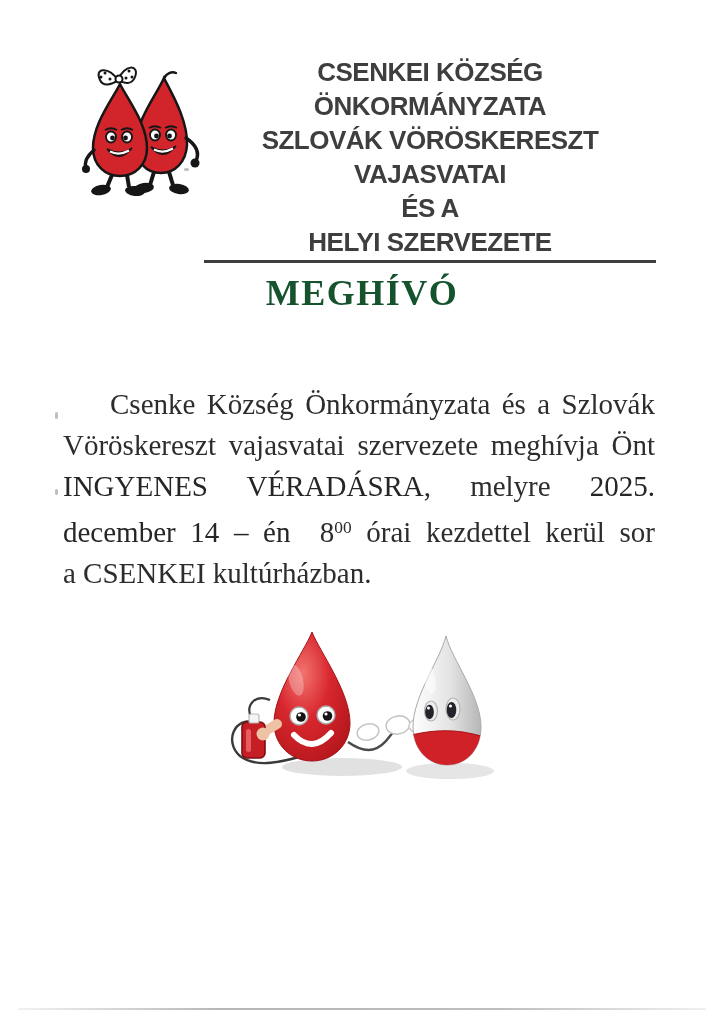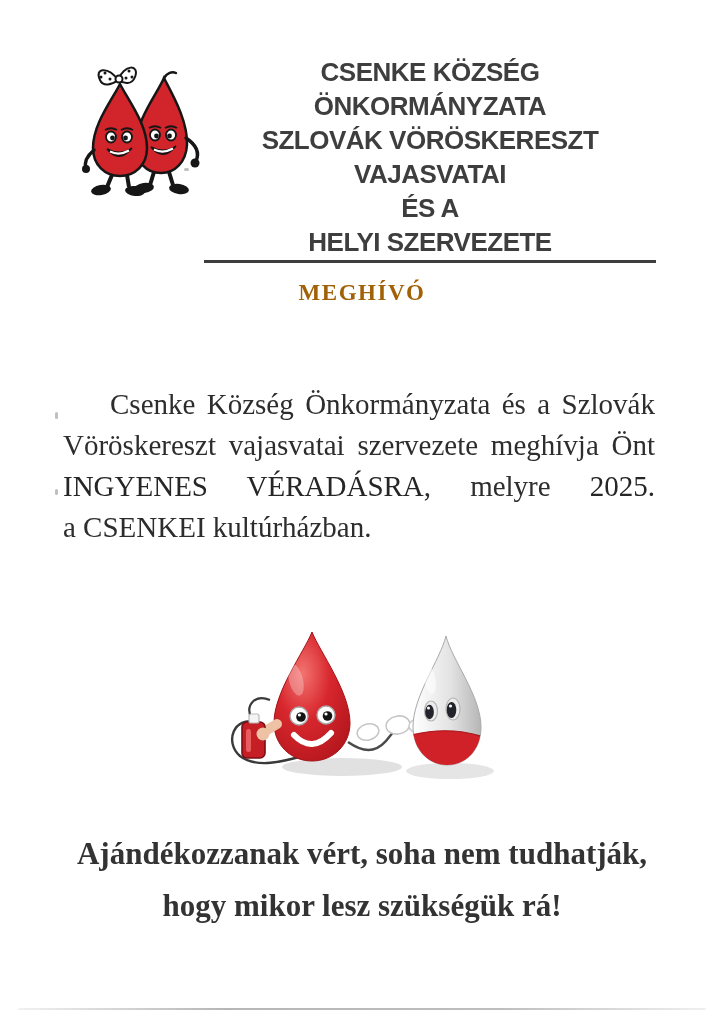--- a/index.html
+++ b/index.html
@@ -18,22 +18,22 @@
     font-family:"Liberation Sans", sans-serif;
     font-weight:700; font-size:26px; line-height:34px; letter-spacing:-0.5px;
     color:#3e3e3e; text-align:center;
     border-bottom:3px solid #3e3e3e; padding-bottom:1px;
   }
 
   
   .doc-title {
     position:absolute; left:0; top:274px; width:724px; margin:0;
     text-align:center; font-family:"Liberation Serif", serif;
-    font-weight:700; font-size:23px; line-height:38px; letter-spacing:1.5px;
-    color:#a16207;
+    font-weight:700; font-size:36px; line-height:38px; letter-spacing:1.5px;
+    color:#14532d;
   }
 
   
   .para {
     position:absolute; left:63px; top:384px; width:592px;
     font-size:29px; line-height:41px; color:#2d2d2d;
   }
   .pline { text-align:justify; text-align-last:justify; }
   .pline.first { text-indent:47px; }
   .pline.last  { text-align:center; text-align-last:left; }
@@ -114,33 +114,34 @@
           <circle cx="31" cy="15" r="1.5" fill="#161616" stroke="none"></circle>
           <circle cx="36" cy="21" r="1.5" fill="#161616" stroke="none"></circle>
           <circle cx="27" cy="19" r="1.5" fill="#161616" stroke="none"></circle>
           <circle cx="55" cy="13" r="1.5" fill="#161616" stroke="none"></circle>
           <circle cx="58" cy="19" r="1.5" fill="#161616" stroke="none"></circle>
           <circle cx="52" cy="20" r="1.5" fill="#161616" stroke="none"></circle>
         </g>
       </svg>
     </div>
     <div class="org-block">
-      <div>CSENKE KÖZSÉG ÖNKORMÁNYZATA</div>
+      <div>CSENKEI KÖZSÉG ÖNKORMÁNYZATA</div>
       <div>SZLOVÁK VÖRÖSKERESZT VAJASVATAI</div>
       <div>ÉS A</div>
       <div>HELYI SZERVEZETE</div>
     </div>
   </div>
 
   <h1 class="doc-title">MEGHÍVÓ</h1>
 
   <div class="para">
     <div class="pline first">Csenke Község Önkormányzata és a Szlovák</div>
     <div class="pline">Vöröskereszt vajasvatai szervezete meghívja Önt</div>
     <div class="pline"><b>INGYENES VÉRADÁSRA</b><span>, melyre</span> <b>2025.</b></div>
+    <div class="pline"><b>december 14 – én</b> &nbsp;<span>8</span><sup>00</sup> <span>órai kezdettel kerül sor</span></div>
     <div class="pline last">a CSENKEI kultúrházban.</div>
   </div>
 
   <div class="illustration">
     <svg viewBox="0 0 274 174" width="274" height="174" aria-hidden="true">
       <defs>
         <radialGradient id="rg" cx="0.38" cy="0.32" r="0.8">
           <stop offset="0" stop-color="#f2736f"></stop>
           <stop offset="0.45" stop-color="#d8272e"></stop>
           <stop offset="1" stop-color="#b2151c"></stop>
@@ -188,22 +189,18 @@
       <ellipse cx="208" cy="62" rx="5.5" ry="14" fill="#ffffff" opacity="0.55" transform="rotate(-8 208 62)"></ellipse>
       <ellipse cx="209" cy="93" rx="6.5" ry="10" fill="#ececec" stroke="#b5b5b5" stroke-width="1.2"></ellipse>
       <ellipse cx="207.5" cy="94" rx="4.4" ry="7.2" fill="#23232b"></ellipse>
       <circle cx="206.5" cy="90" r="1.5" fill="#ffffff"></circle>
       <ellipse cx="231" cy="91" rx="7" ry="11" fill="#ececec" stroke="#b5b5b5" stroke-width="1.2"></ellipse>
       <ellipse cx="229.5" cy="92" rx="4.8" ry="8" fill="#23232b"></ellipse>
       <circle cx="228.5" cy="88" r="1.6" fill="#ffffff"></circle>
     </svg>
   </div>
 
-  <div class="closing">
-    <div>Ajándékozzanak vért, soha nem tudhatják,</div>
-    <div>hogy mikor lesz szükségük rá!</div>
-  </div>
 
   <div class="scan-line"></div>
   <div class="speck s1"></div>
   <div class="speck s2"></div>
   <div class="speck s3"></div>
 </div>
 
 </body></html>

